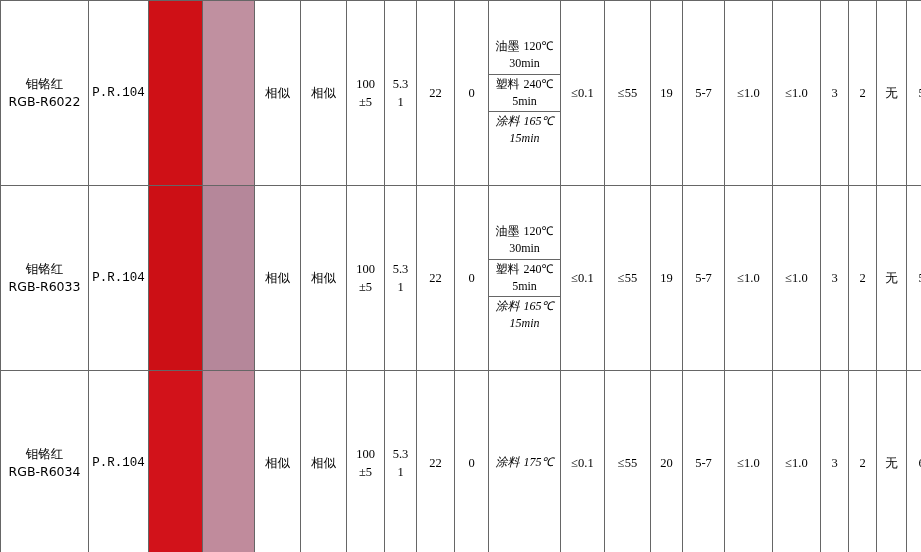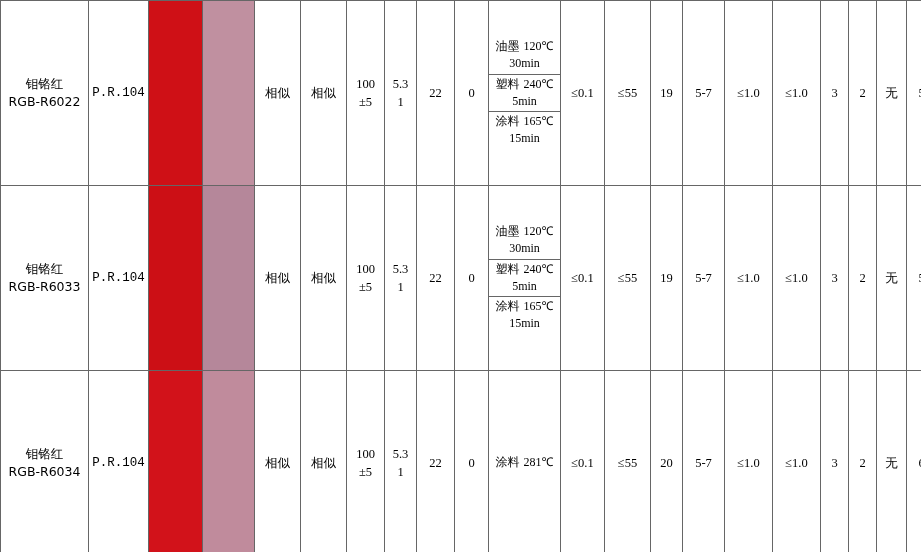--- a/index.html
+++ b/index.html
@@ -82,20 +82,21 @@
   table.heat td {
     border: 0;
     border-bottom: 1px solid #666666;
     font-size: 12px;
     line-height: 1.4;
     padding: 1px 0 2px 0;
     font-family: "DejaVu Sans", "Liberation Sans", sans-serif;
   }
   table.heat tr:last-child td {
     border-bottom: 0;
+    font-style: italic;
   }
   table.heat .num {
     font-family: "Liberation Serif", serif;
   }
   .row-tall > td { height: 184px; }
 </style>
 </head>
 <body>
 
 <table class="spec">
@@ -293,21 +294,21 @@
       </span>
     </td>
     <td>22</td>
     <td>0</td>
     <td class="heat-cell">
       <table class="heat">
         <tbody>
           <tr>
             <td>
               <span class="ln">涂料</span>
-              <span class="ln num">281℃</span>
+              <span class="ln num">175℃</span>
             </td>
           </tr>
         </tbody>
       </table>
     </td>
     <td>≤0.1</td>
     <td>≤55</td>
     <td>20</td>
     <td>5-7</td>
     <td>≤1.0</td>

